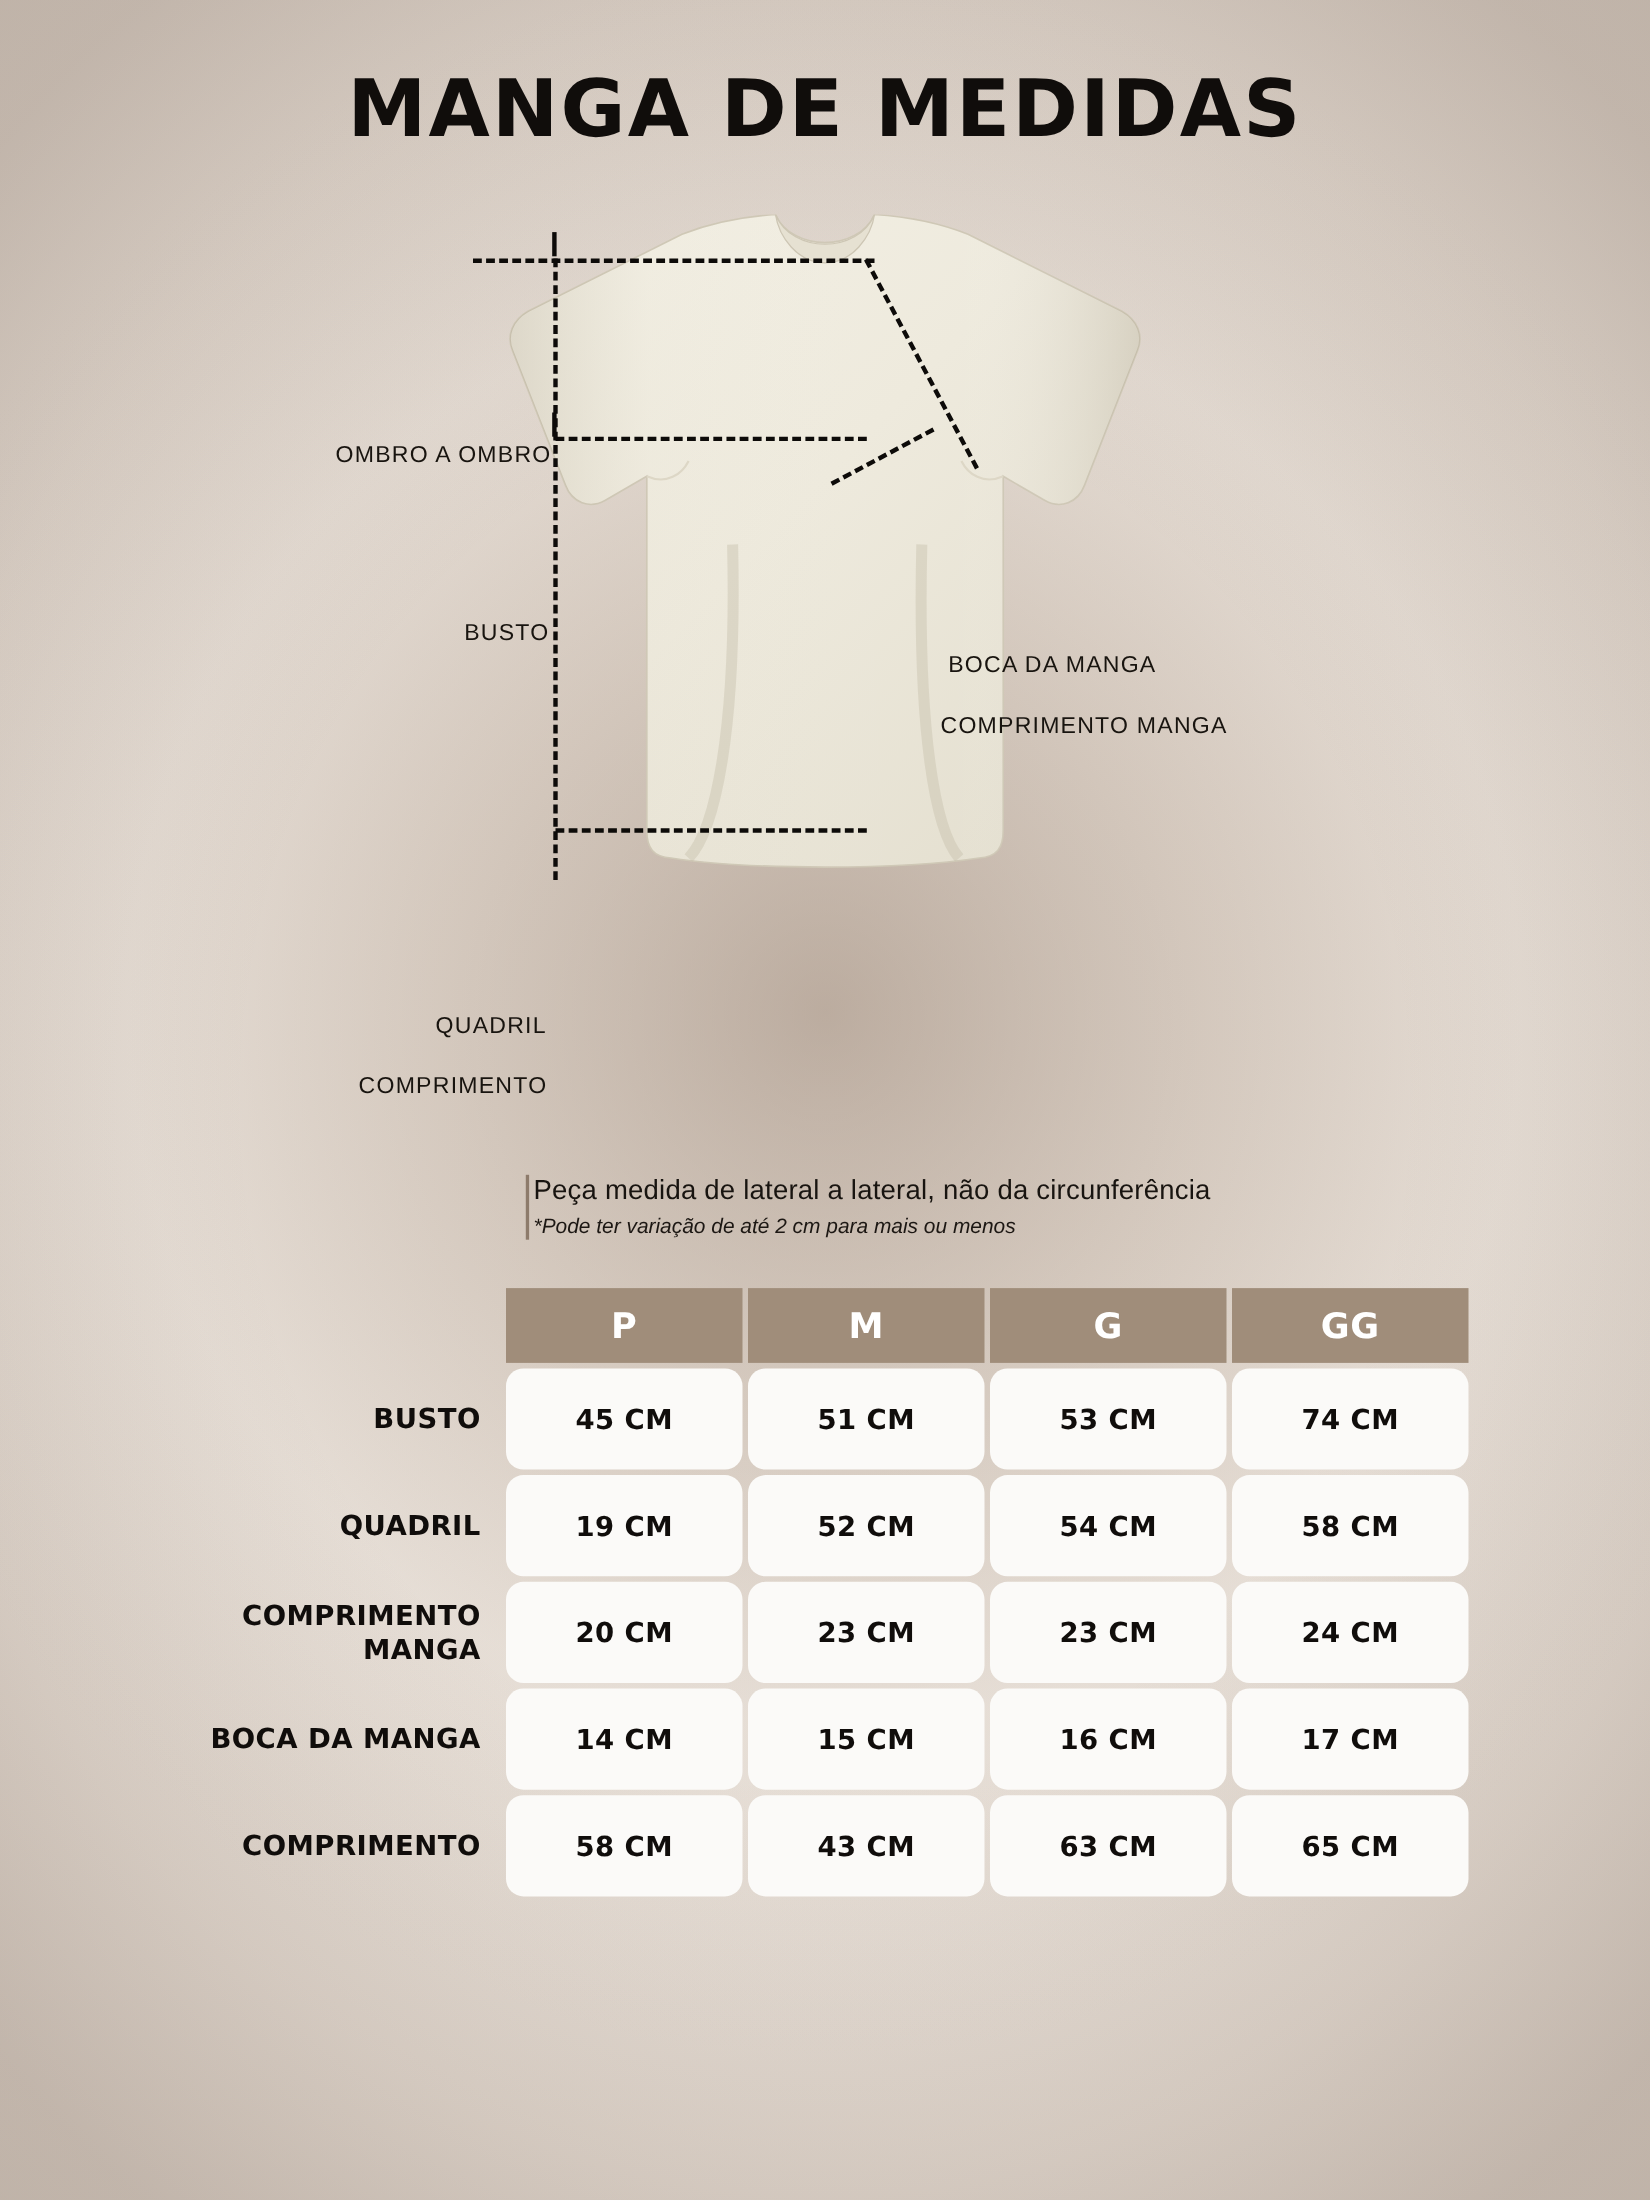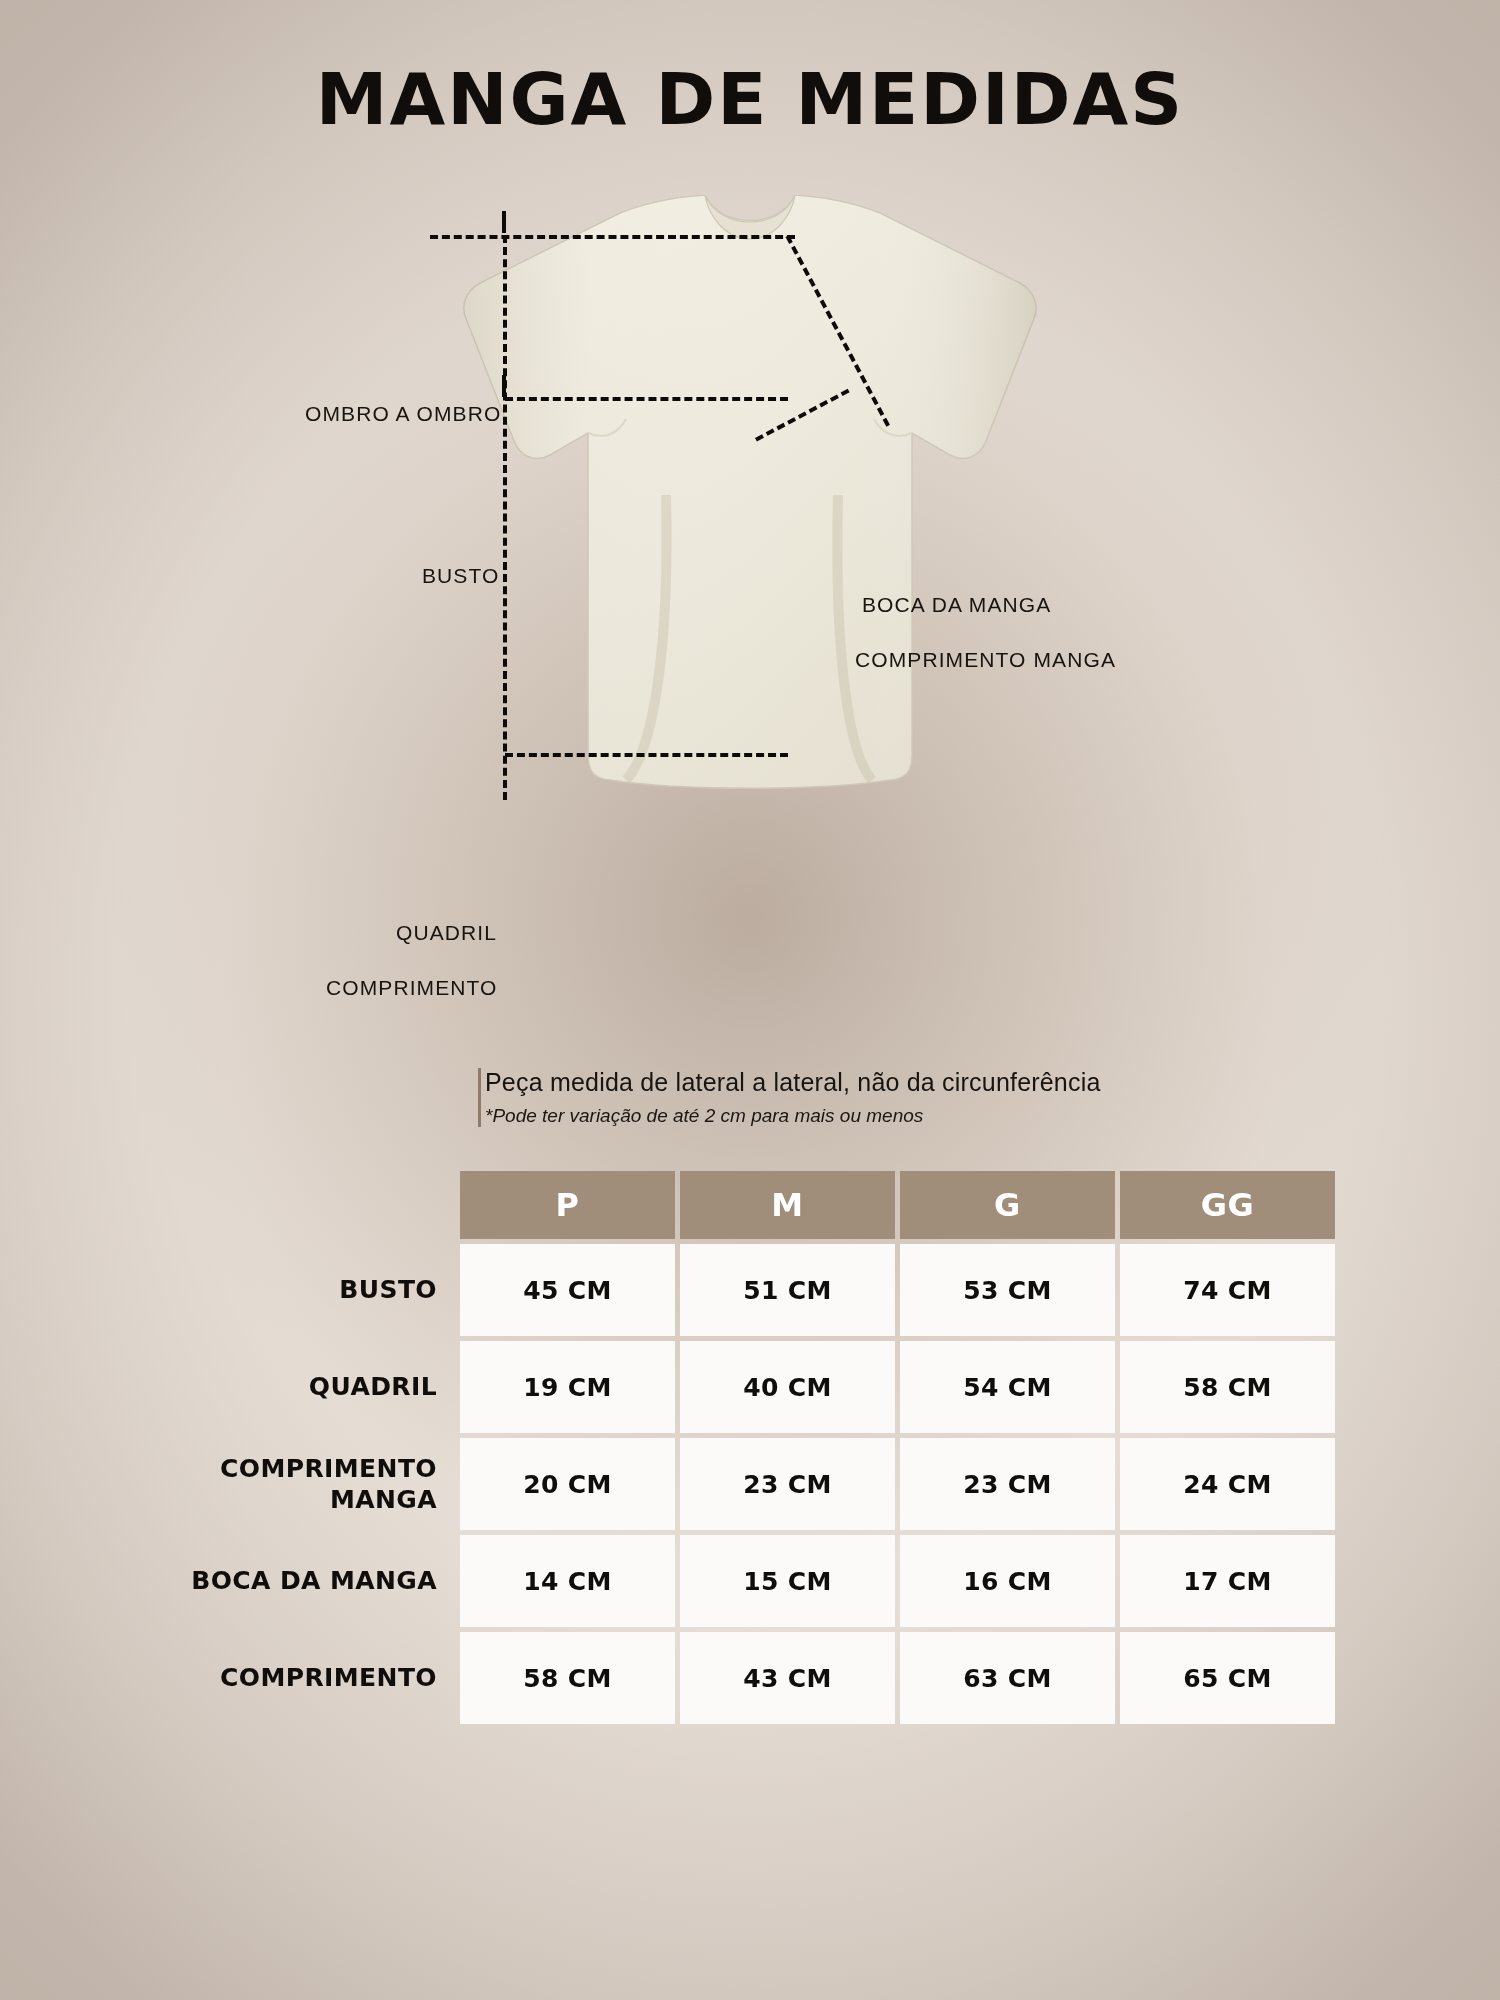--- a/index.html
+++ b/index.html
@@ -173,20 +173,21 @@
   td.cell {
     background: #fbfaf8;
     text-align: center;
     font-family: "DejaVu Sans", sans-serif;
     font-weight: bold;
     font-size: 25px;
     color: #100d0b;
     height: 92px;
     width: 215px;
     letter-spacing: 0.4px;
+    border-radius: 16px;
   }
 </style>
 </head>
 <body>
 
 <div class="page">
   <div class="vignette"></div>
 
   <div class="header">
     <h1 class="title">MANGA DE MEDIDAS</h1>
@@ -267,21 +268,21 @@
         <tr>
           <td class="rowlabel">BUSTO</td>
           <td class="cell">45 CM</td>
           <td class="cell">51 CM</td>
           <td class="cell">53 CM</td>
           <td class="cell">74 CM</td>
         </tr>
         <tr>
           <td class="rowlabel">QUADRIL</td>
           <td class="cell">19 CM</td>
-          <td class="cell">40 CM</td>
+          <td class="cell">52 CM</td>
           <td class="cell">54 CM</td>
           <td class="cell">58 CM</td>
         </tr>
         <tr>
           <td class="rowlabel" style="white-space:pre-line;">COMPRIMENTO
 MANGA</td>
           <td class="cell">20 CM</td>
           <td class="cell">23 CM</td>
           <td class="cell">23 CM</td>
           <td class="cell">24 CM</td>

